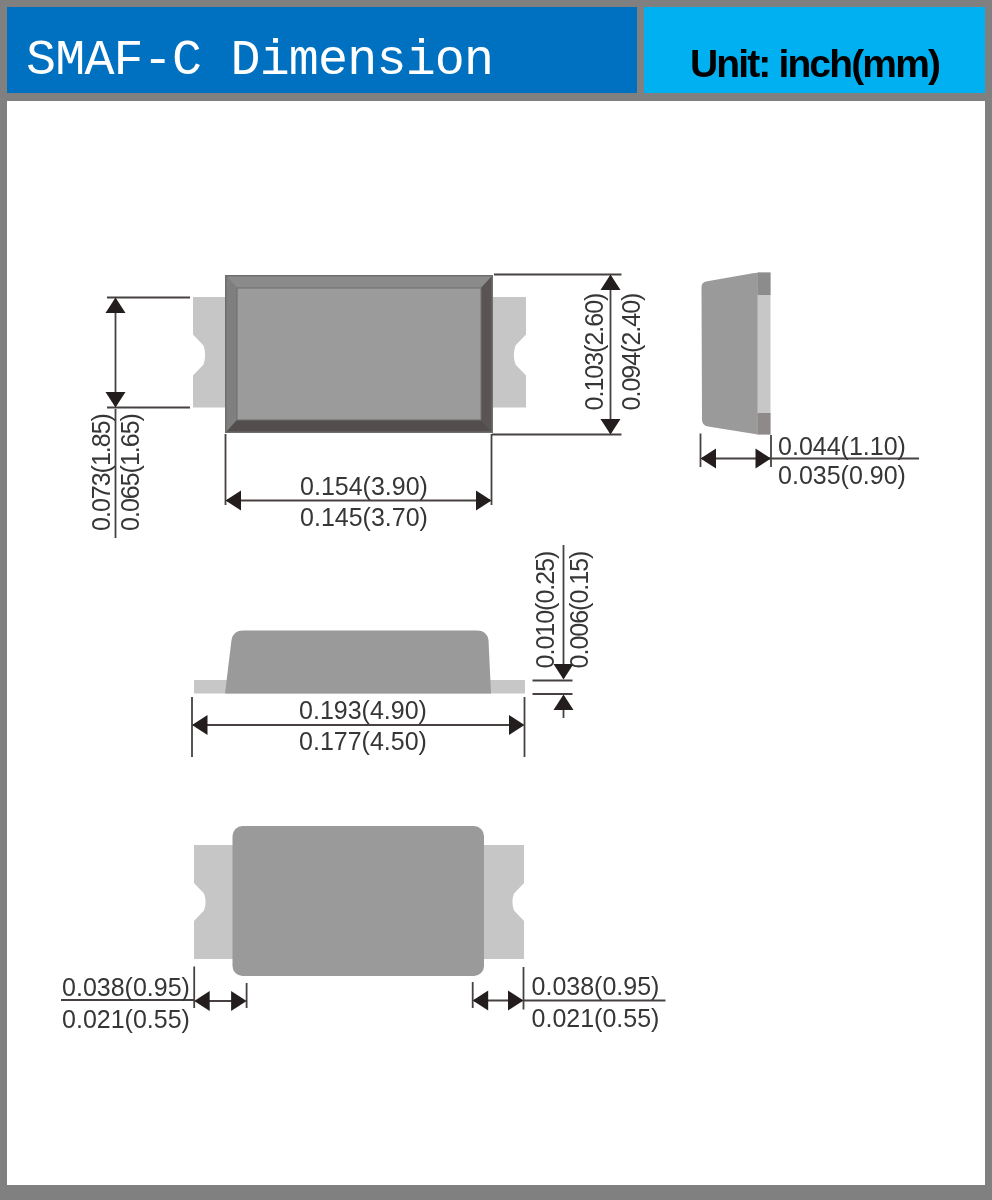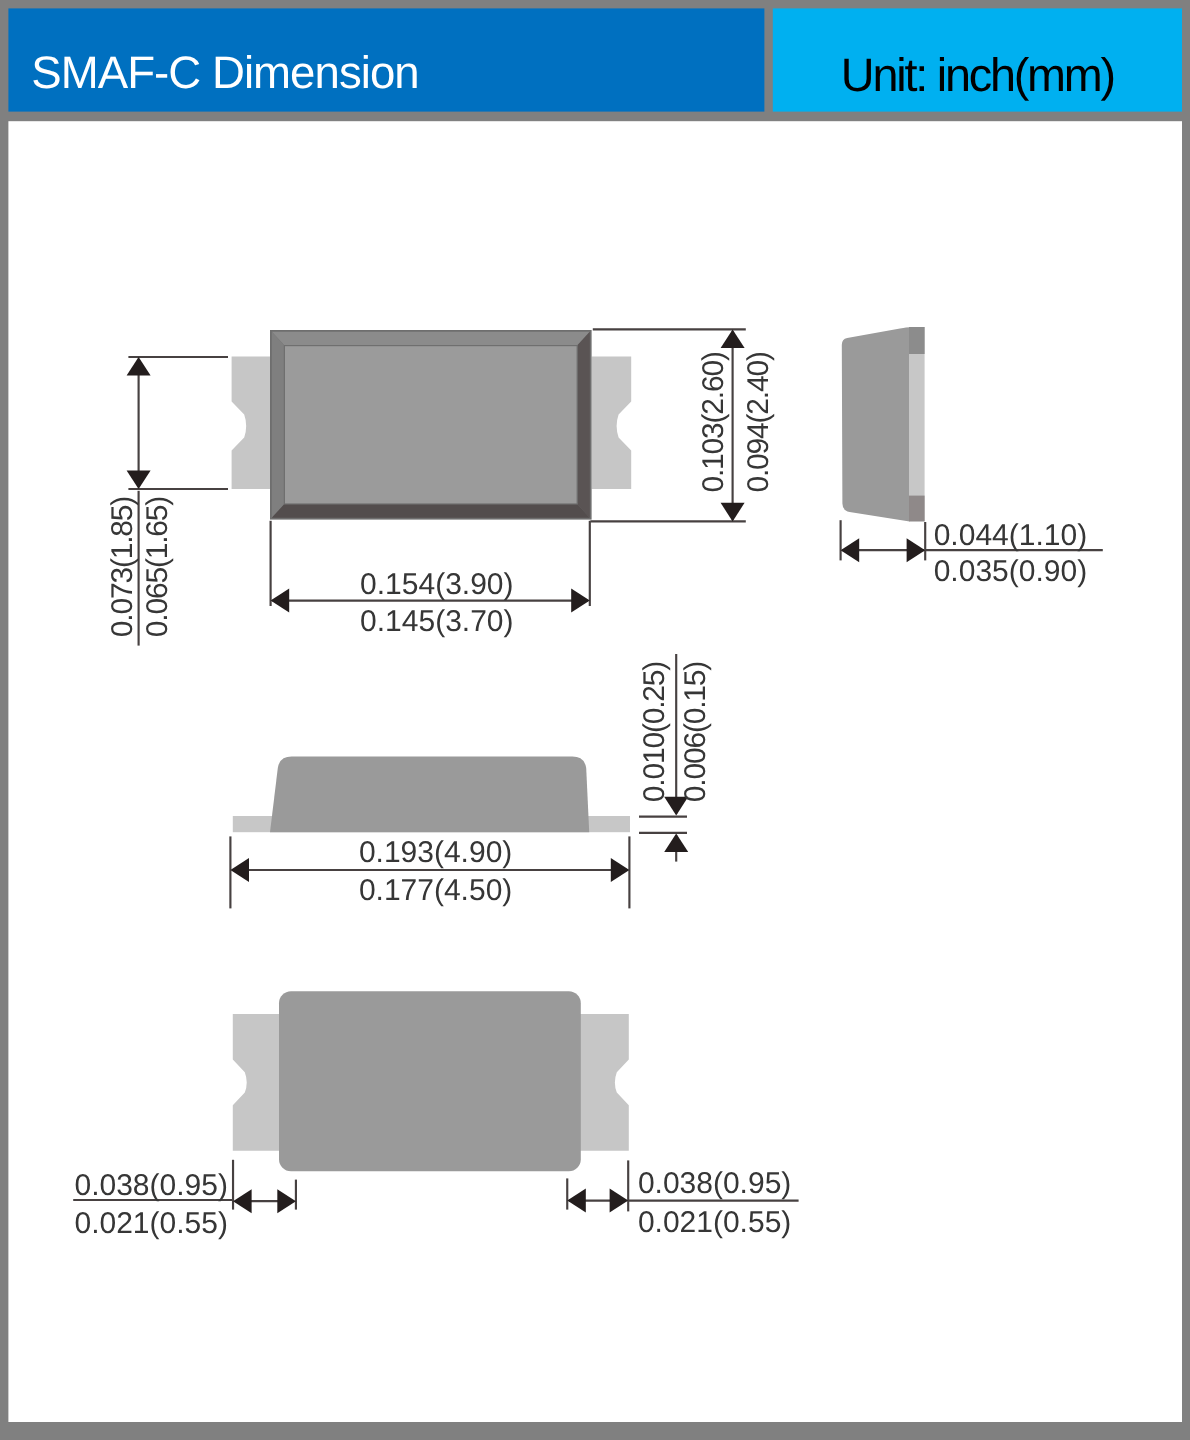--- a/index.html
+++ b/index.html
@@ -8,25 +8,25 @@
 </style>
 </head>
 <body>
 
 <div class="abs" style="left:0;top:0;width:992px;height:1200px;background:#808080;"></div>
 
 <div class="abs" style="left:7px;top:101px;width:978px;height:1084px;background:#ffffff;"></div>
 
 <div class="abs" style="left:7px;top:7px;width:630px;height:86px;background:#0070c0;"></div>
 
-<div class="abs" style="left:26px;top:31px;width:600px;height:60px;color:#ffffff;font-size:38px;line-height:60px;letter-spacing:-0.8px;white-space:nowrap;">SMAF-C Dimension</div>
+<div class="abs" style="left:26px;top:31px;width:600px;height:60px;color:#ffffff;font-size:50px;line-height:60px;letter-spacing:-0.8px;white-space:nowrap;font-family:Liberation Mono, monospace;">SMAF-C Dimension</div>
 
 <div class="abs" style="left:644px;top:7px;width:341px;height:86px;background:#00b0f0;"></div>
 
-<div class="abs" style="left:644px;top:44px;width:341px;height:50px;color:#000000;font-size:39px;font-weight:normal;line-height:39px;letter-spacing:-1.85px;text-align:center;">Unit: inch(mm)</div>
+<div class="abs" style="left:644px;top:44px;width:341px;height:50px;color:#000000;font-size:39px;font-weight:bold;line-height:39px;letter-spacing:-1.85px;text-align:center;">Unit: inch(mm)</div>
 
 <svg class="abs" style="left:0;top:0;" width="992" height="1200" viewBox="0 0 992 1200">
   <g fill="none" stroke="none">
 
     <path d="M225 297 H193 V334.5 L203.5 345.5 Q206.8 355 203.5 364.5 L193 375.5 V407.5 H225 Z" fill="#c6c6c6"></path>
 
     <path d="M493 297 H526 V334.5 L515.5 345.5 Q512.2 355 515.5 364.5 L526 375.5 V407.5 H493 Z" fill="#c6c6c6"></path>
 
     <g>
       <rect x="225" y="275" width="268" height="158" fill="#6e6e6e"></rect>

